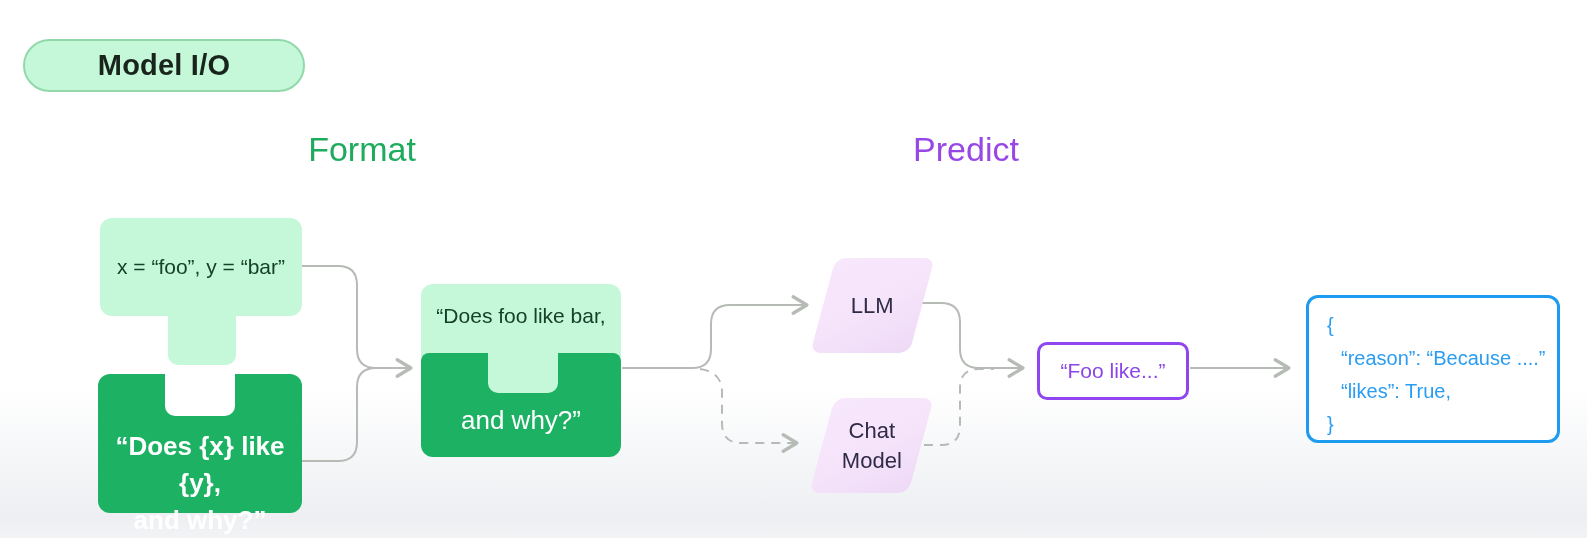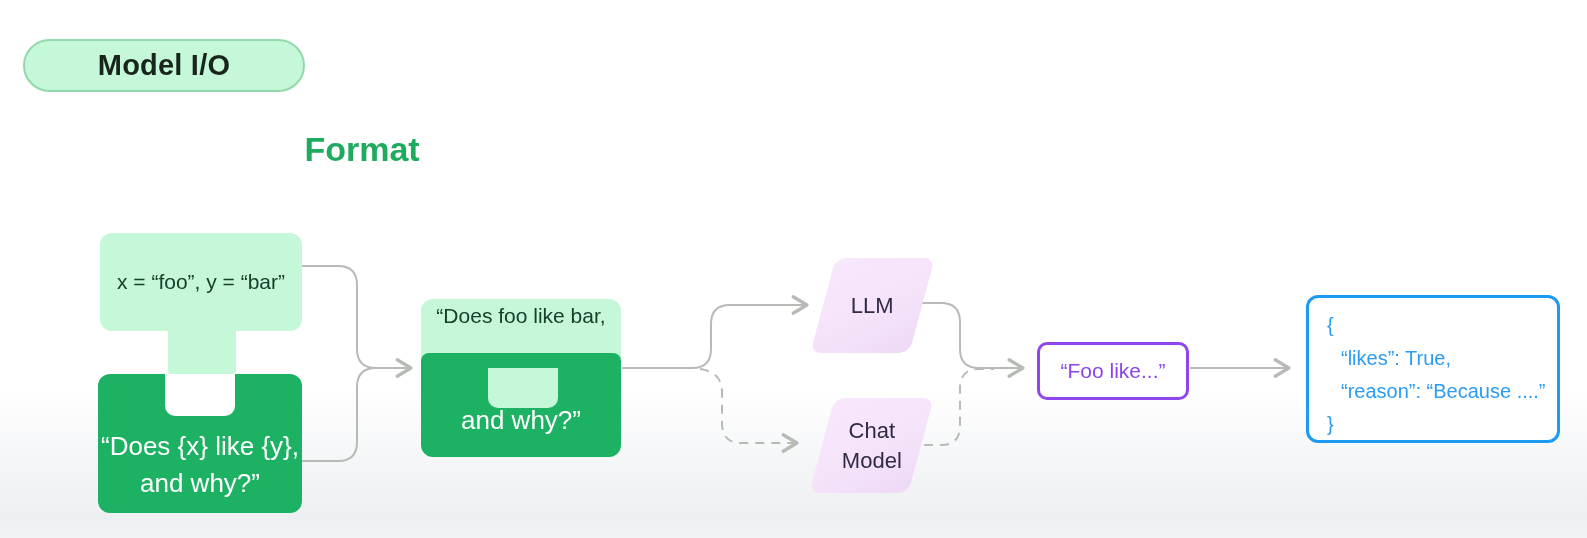--- a/index.html
+++ b/index.html
@@ -22,40 +22,40 @@
     background: linear-gradient(180deg, #ffffff 0%, #ffffff 72%, #edeff2 96%, #f2f3f5 100%);
   }
   .badge {
     position:absolute; left:23px; top:27px; width:282px; height:53px;
     background:var(--green_light); border:2px solid #92d8ab; border-radius:27px;
     display:flex; align-items:center; justify-content:center;
     font-size:29px; font-weight:800; color:#18241c; letter-spacing:0.2px;margin-top:12px;
   }
   .stage-label {
     position:absolute; top:130px; transform:translateX(-50%);
-    font-size:34px; font-weight:700;
+    font-size:34px; font-weight:400;
   }
   .stage-format  { left:362px;  color:var(--green_heading); }
   .stage-predict { left:966px;  color:var(--purple_heading); }
   .stage-parse   { left:1431px; color:var(--blue_heading); }
 
   .abs { position:absolute; }
-  .piece-light { background:var(--green_light);margin-top:15px; }
+  .piece-light { background:var(--green_light); }
   .piece-dark  { background:var(--green_dark); }
   .piece-text-dark  { color:var(--green_text_dark); font-size:21px; }
   .piece-text-light { color:#ffffff; font-size:26px; }
   .center-flex { display:flex; align-items:center; justify-content:center; }
 
   
   .inputs-main { left:100px; top:218px; width:202px; height:98px; border-radius:12px; }
   .inputs-tab  { left:168px; top:310px; width:68px; height:55px; border-radius:0 0 10px 10px; }
   
   .template-main { left:98px; top:374px; width:204px; height:139px; border-radius:12px; }
   .template-notch { left:165px; top:374px; width:70px; height:42px; background:#ffffff; border-radius:0 0 10px 10px; }
-  .template-text { left:98px; top:428px; width:204px; text-align:center; line-height:37px; }
+  .template-text { left:98px; top:428px; width:204px; text-align:center; line-height:37px;font-weight:bold; }
   
   .prompt-light { left:421px; top:284px; width:200px; height:73px; border-radius:12px 12px 0 0; }
   .prompt-dark  { left:421px; top:353px; width:200px; height:104px; border-radius:8px 8px 12px 12px; }
   .prompt-tab   { left:488px; top:353px; width:70px; height:40px; border-radius:0 0 10px 10px; }
   .prompt-light-text { left:421px; top:284px; width:200px; height:64px;align-items:center; }
   .prompt-dark-text  { left:421px; top:405px; width:200px; text-align:center; }
 
   
   .parallelogram {
     background: linear-gradient(150deg, #f8e8fc 0%, var(--lavender) 55%, #eed9f6 100%);
@@ -101,20 +101,21 @@
       <path stroke-dasharray="9 7" d="M924 445 H941 Q960 445 960 426 V388 Q960 369 979 369 H994"></path>
       <path d="M1190 368 H1288" marker-end="url(#arrow)"></path>
     </g>
   </svg>
 
   <div class="badge">
     <span>Model I/O</span>
   </div>
 
   <div class="stage-label stage-format">Format</div>
+  <div class="stage-label stage-predict">Predict</div>
 
   <div class="abs piece-light inputs-tab"></div>
   <div class="abs piece-light inputs-main center-flex">
     <span class="piece-text-dark">x = “foo”, y = “bar”</span>
   </div>
 
   <div class="abs piece-dark template-main"></div>
   <div class="abs template-notch"></div>
   <div class="abs template-text piece-text-light">
     <div>“Does {x} like {y},</div>
@@ -139,18 +140,18 @@
       <span>Model</span>
     </span>
   </div>
 
   <div class="abs completion-box center-flex">
     <span>“Foo like...”</span>
   </div>
 
   <div class="abs parsed-box">
     <div class="json-line">{</div>
+    <div class="json-line indent">“reason”: “Because ....”</div>
     <div class="json-line indent">“likes”: True,</div>
-    <div class="json-line indent">“reason”: “Because ....”</div>
     <div class="json-line">}</div>
   </div>
 
 </div>
 
 </body></html>

